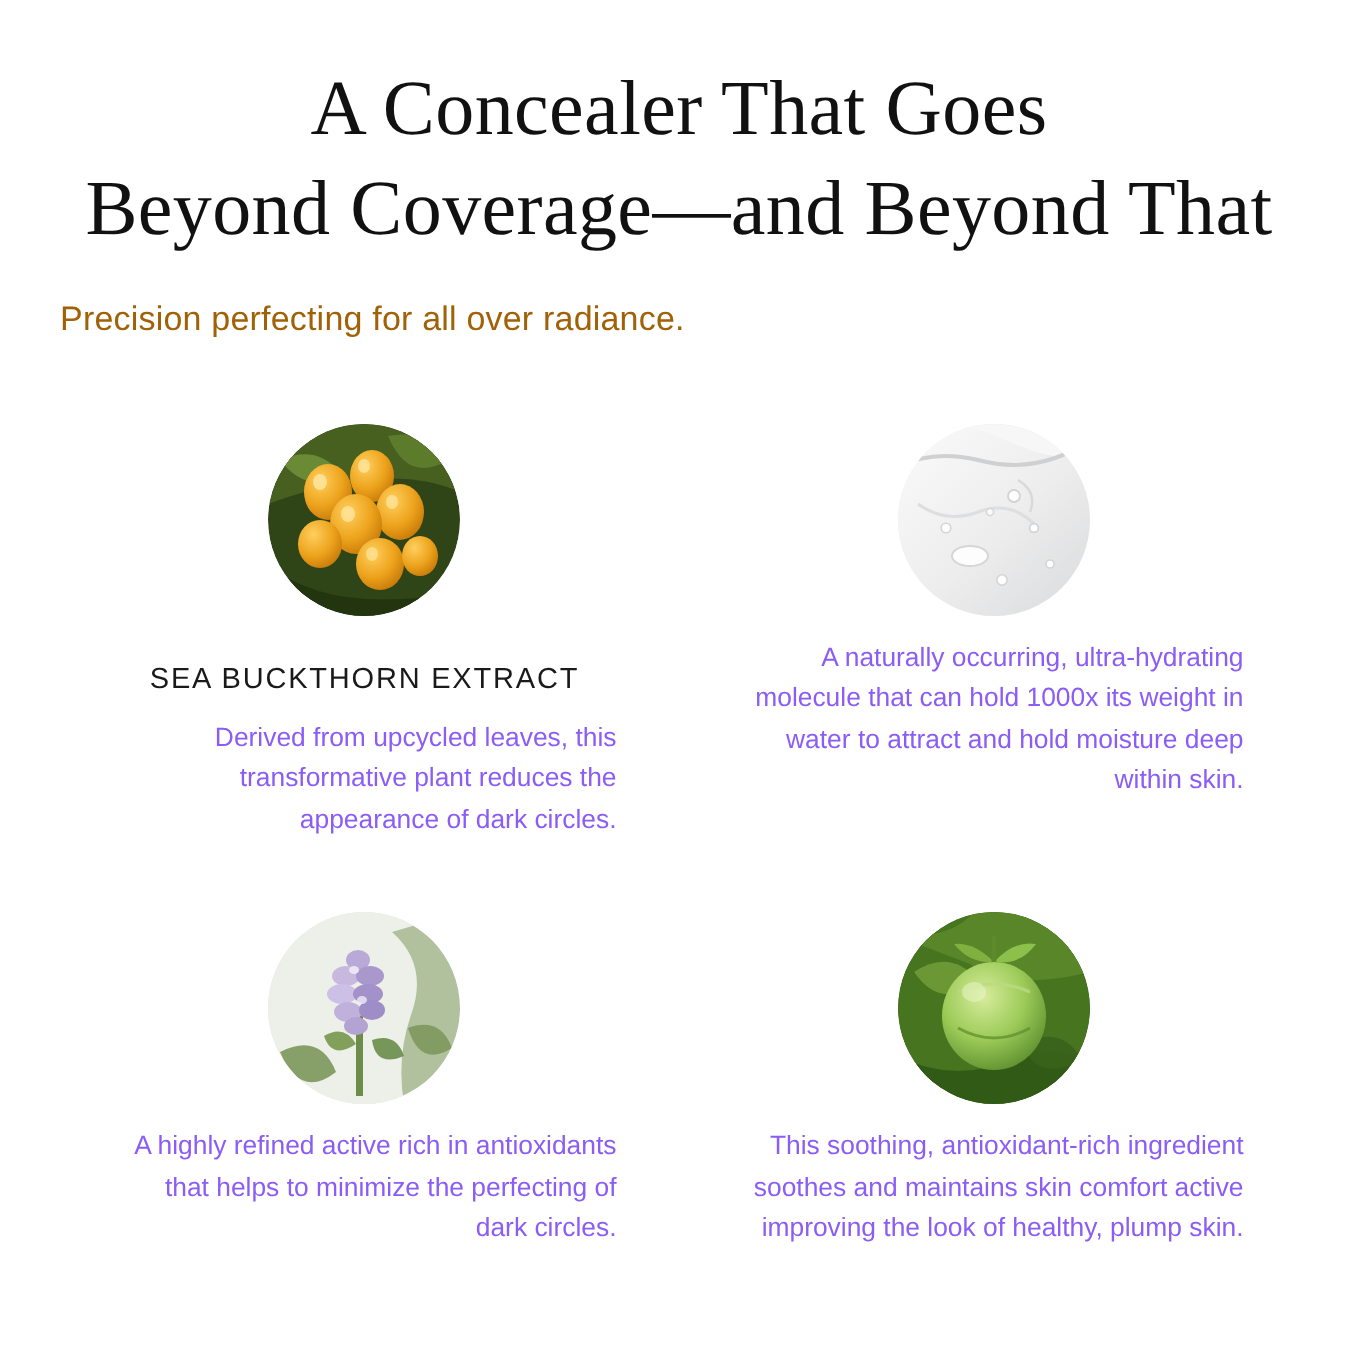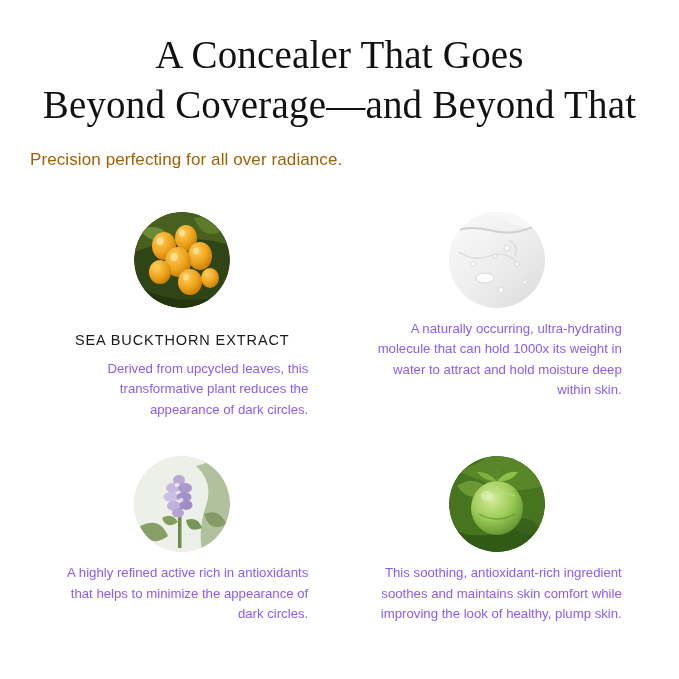--- a/index.html
+++ b/index.html
@@ -198,21 +198,21 @@
               <ellipse cx="52" cy="49" rx="6.5" ry="5" fill="#9e8dc6"></ellipse>
               <ellipse cx="44" cy="57" rx="6" ry="4.5" fill="#b3a3d2"></ellipse>
               <ellipse cx="43" cy="29" rx="2.5" ry="2" fill="#efeaf8" opacity="0.9"></ellipse>
               <ellipse cx="47" cy="44" rx="2.5" ry="2" fill="#efeaf8" opacity="0.8"></ellipse>
             </g>
             <path d="M28 62 q10 -6 16 4 q-12 8 -16 -4 z" fill="#82a05c"></path>
             <path d="M52 64 q12 -4 16 8 q-14 6 -16 -8 z" fill="#77975a"></path>
           </g>
         </svg>
       </div>
-      <div class="ing-desc">A highly refined active rich in antioxidants that helps to minimize the appearance of dark circles.</div>
+      <div class="ing-desc">A highly refined active rich in antioxidants that helps to minimize the perfecting of dark circles.</div>
     </div>
 
     <div class="cell right">
       <div class="thumb">
         <svg viewBox="0 0 96 96" xmlns="http://www.w3.org/2000/svg">
           <defs>
             <clipPath id="c4">
                 <circle cx="48" cy="48" r="48"></circle>
               </clipPath>
             <radialGradient id="goose" cx="40%" cy="32%" r="72%">
@@ -231,17 +231,17 @@
             <ellipse cx="48" cy="52" rx="26" ry="27" fill="url(#goose)"></ellipse>
             <path d="M48 25 q-10 -10 -20 -9 q8 10 20 9 z" fill="#7fb040"></path>
             <path d="M48 25 q10 -11 21 -9 q-8 11 -21 9 z" fill="#8cc04a"></path>
             <path d="M30 40 q18 -8 36 0" fill="none" stroke="#bada82" stroke-width="1.6" opacity="0.8"></path>
             <path d="M30 58 q18 10 36 0" fill="none" stroke="#5d8b2c" stroke-width="1.4" opacity="0.7"></path>
             <ellipse cx="38" cy="40" rx="6" ry="5" fill="#e8f6c4" opacity="0.55"></ellipse>
             <path d="M48 25 L48 12" stroke="#5d8b2c" stroke-width="2.4" fill="none"></path>
           </g>
         </svg>
       </div>
-      <div class="ing-desc">This soothing, antioxidant-rich ingredient soothes and maintains skin comfort while improving the look of healthy, plump skin.</div>
+      <div class="ing-desc">This soothing, antioxidant-rich ingredient soothes and maintains skin comfort active improving the look of healthy, plump skin.</div>
     </div>
 
   </div>
 </div>
 
 </body></html>

